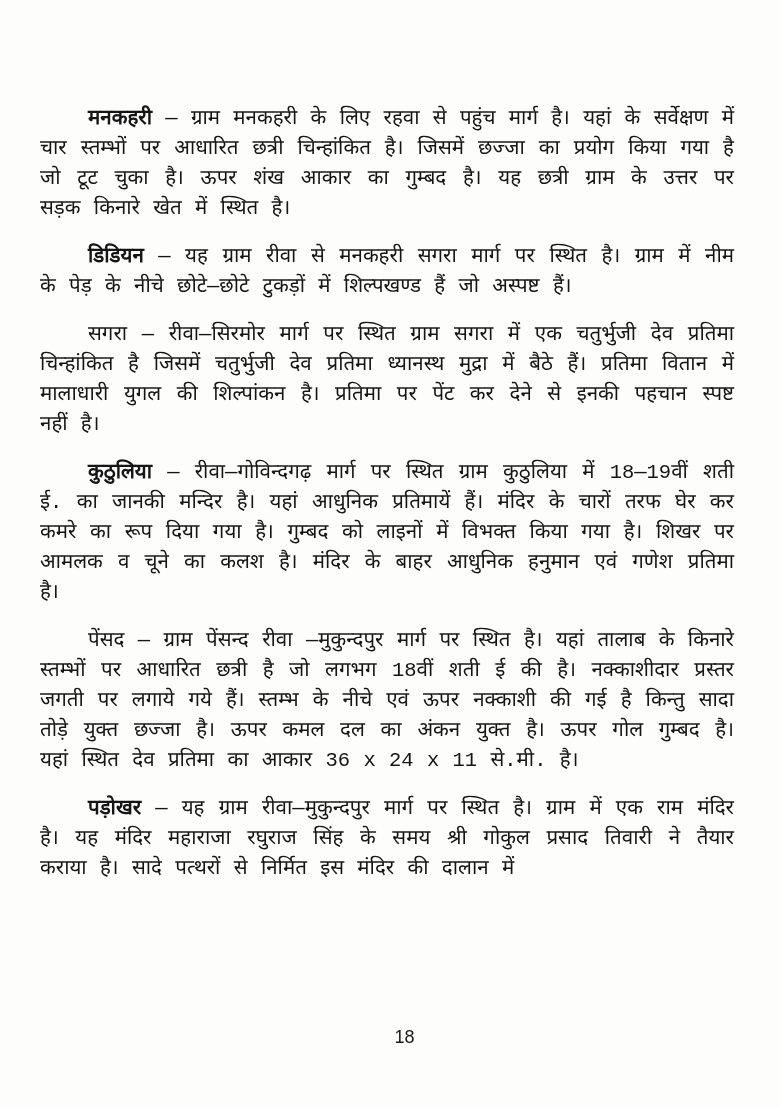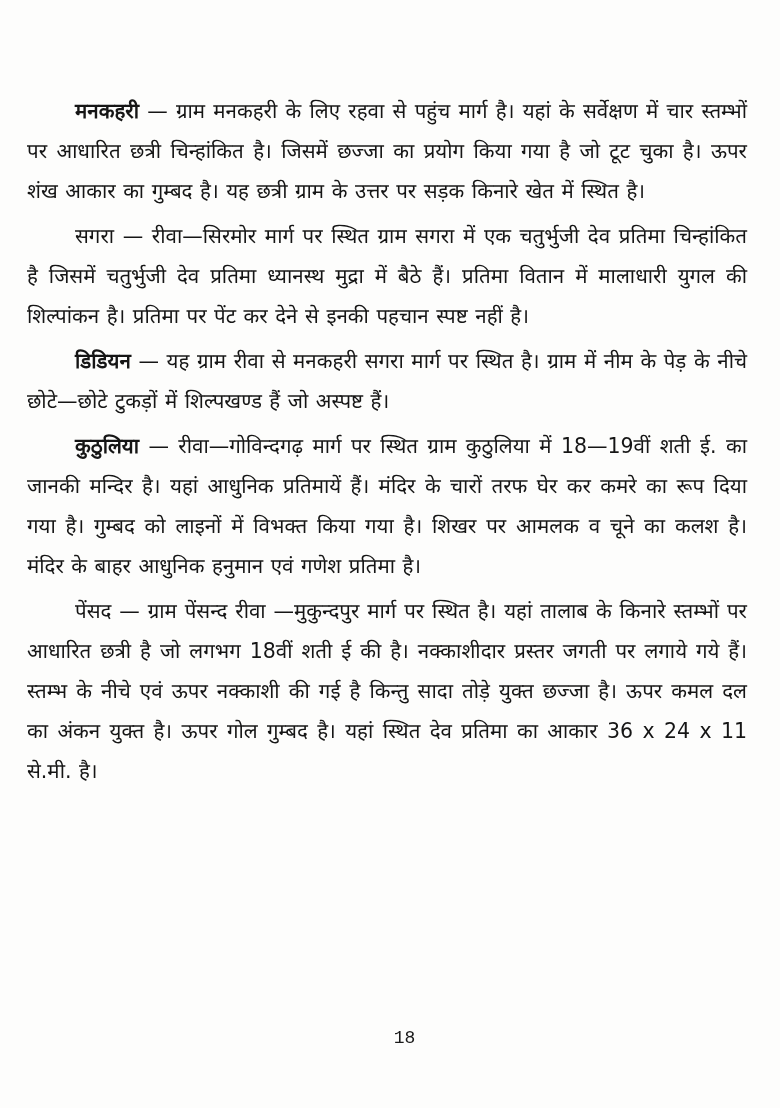--- a/index.html
+++ b/index.html
@@ -12,60 +12,62 @@
     width: 780px;
     height: 1108px;
     box-sizing: border-box;
     background: #fdfdfc;
     color: #151515;
     padding: 86px 28px 0 22px;
     font-family: "DejaVu Sans", "Liberation Sans", sans-serif;
     overflow: hidden;
   }
   .text-block p {
-    margin: 5px;
+    margin: 18px;
     font-size: 20.5px;
-    line-height: 40px;
+    line-height: 30px;
     text-align: justify;
     text-indent: 48px;
     word-spacing: 1px;
+    font-family: Liberation Mono, monospace;
   }
   .lead {
     font-weight: normal;
   }
   .lead.bold {
     font-weight: bold;
   }
   .page-number {
     position: absolute;
     bottom: 60px;
     left: 0;
     right: 0;
     text-align: center;
     font-size: 18px;
     color: #1a1a1a;
-    font-family: Liberation Mono, monospace;
+    font-family: Liberation Sans, sans-serif;
     margin-left: 29px;
   }
 </style>
 </head>
 <body>
 
 <div class="page">
   <div class="text-block">
 
     <p><span class="lead bold">मनकहरी</span> <span>— ग्राम मनकहरी के लिए रहवा से पहुंच मार्ग है। यहां के सर्वेक्षण में चार स्तम्भों पर आधारित छत्री चिन्हांकित है। जिसमें छज्जा का प्रयोग किया गया है जो टूट चुका है। ऊपर शंख आकार का गुम्बद है। यह छत्री ग्राम के उत्तर पर सड़क किनारे खेत में स्थित है।</span></p>
 
+    <p><span class="lead bold">डिडियन</span> <span>— यह ग्राम रीवा से मनकहरी सगरा मार्ग पर स्थित है। ग्राम में नीम के पेड़ के नीचे छोटे—छोटे टुकड़ों में शिल्पखण्ड हैं जो अस्पष्ट हैं।</span></p>
+
     <p><span class="lead">सगरा</span> <span>— रीवा—सिरमोर मार्ग पर स्थित ग्राम सगरा में एक चतुर्भुजी देव प्रतिमा चिन्हांकित है जिसमें चतुर्भुजी देव प्रतिमा ध्यानस्थ मुद्रा में बैठे हैं। प्रतिमा वितान में मालाधारी युगल की शिल्पांकन है। प्रतिमा पर पेंट कर देने से इनकी पहचान स्पष्ट नहीं है।</span></p>
-
-    <p><span class="lead bold">डिडियन</span> <span>— यह ग्राम रीवा से मनकहरी सगरा मार्ग पर स्थित है। ग्राम में नीम के पेड़ के नीचे छोटे—छोटे टुकड़ों में शिल्पखण्ड हैं जो अस्पष्ट हैं।</span></p>
 
 
     <p><span class="lead bold">कुठुलिया</span> <span>— रीवा—गोविन्दगढ़ मार्ग पर स्थित ग्राम कुठुलिया में 18—19वीं शती ई. का जानकी मन्दिर है। यहां आधुनिक प्रतिमायें हैं। मंदिर के चारों तरफ घेर कर कमरे का रूप दिया गया है। गुम्बद को लाइनों में विभक्त किया गया है। शिखर पर आमलक व चूने का कलश है। मंदिर के बाहर आधुनिक हनुमान एवं गणेश प्रतिमा है।</span></p>
 
     <p><span class="lead">पेंसद</span> <span>— ग्राम पेंसन्द रीवा —मुकुन्दपुर मार्ग पर स्थित है। यहां तालाब के किनारे स्तम्भों पर आधारित छत्री है जो लगभग 18वीं शती ई की है। नक्काशीदार प्रस्तर जगती पर लगाये गये हैं। स्तम्भ के नीचे एवं ऊपर नक्काशी की गई है किन्तु सादा तोड़े युक्त छज्जा है। ऊपर कमल दल का अंकन युक्त है। ऊपर गोल गुम्बद है। यहां स्थित देव प्रतिमा का आकार 36 x 24 x 11 से.मी. है।</span></p>
 
 
+    <p><span class="lead bold">पड़ोखर</span> <span>— यह ग्राम रीवा—मुकुन्दपुर मार्ग पर स्थित है। ग्राम में एक राम मंदिर है। यह मंदिर महाराजा रघुराज सिंह के समय श्री गोकुल प्रसाद तिवारी ने तैयार कराया है। सादे पत्थरों से निर्मित इस मंदिर की दालान में</span></p>
 
   </div>
 
   <div class="page-number">18</div>
 </div>
 
 </body></html>

